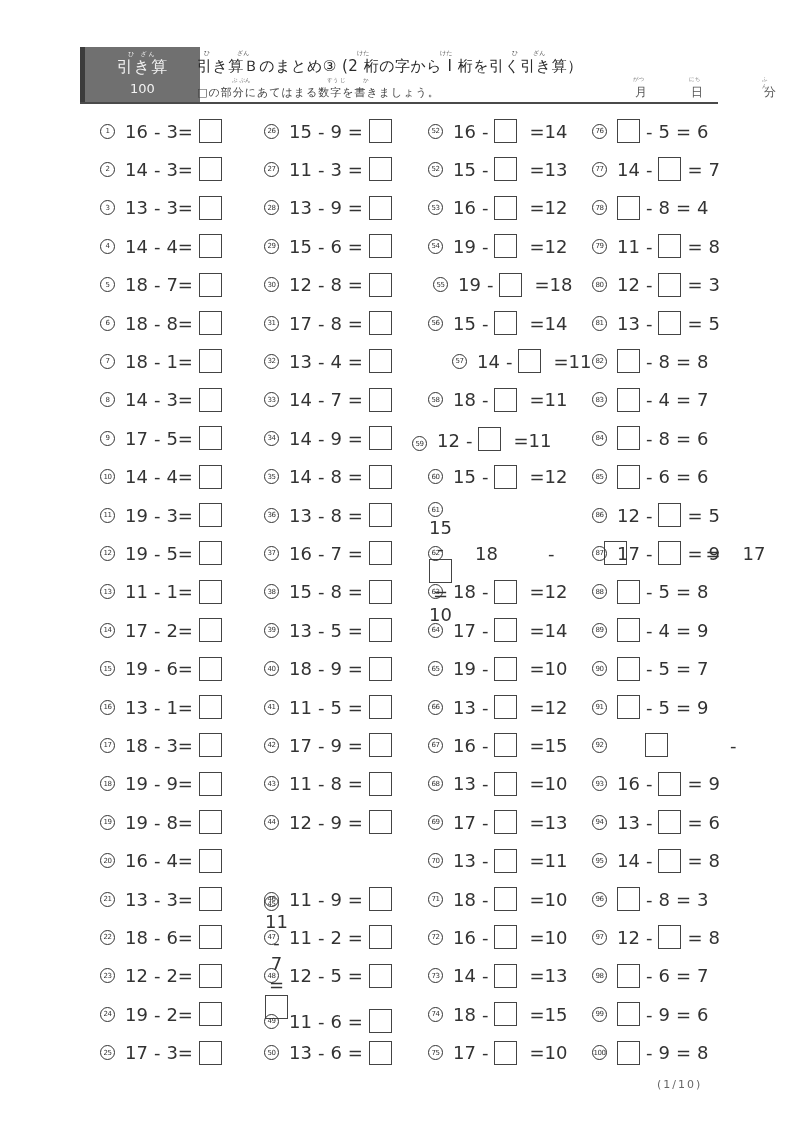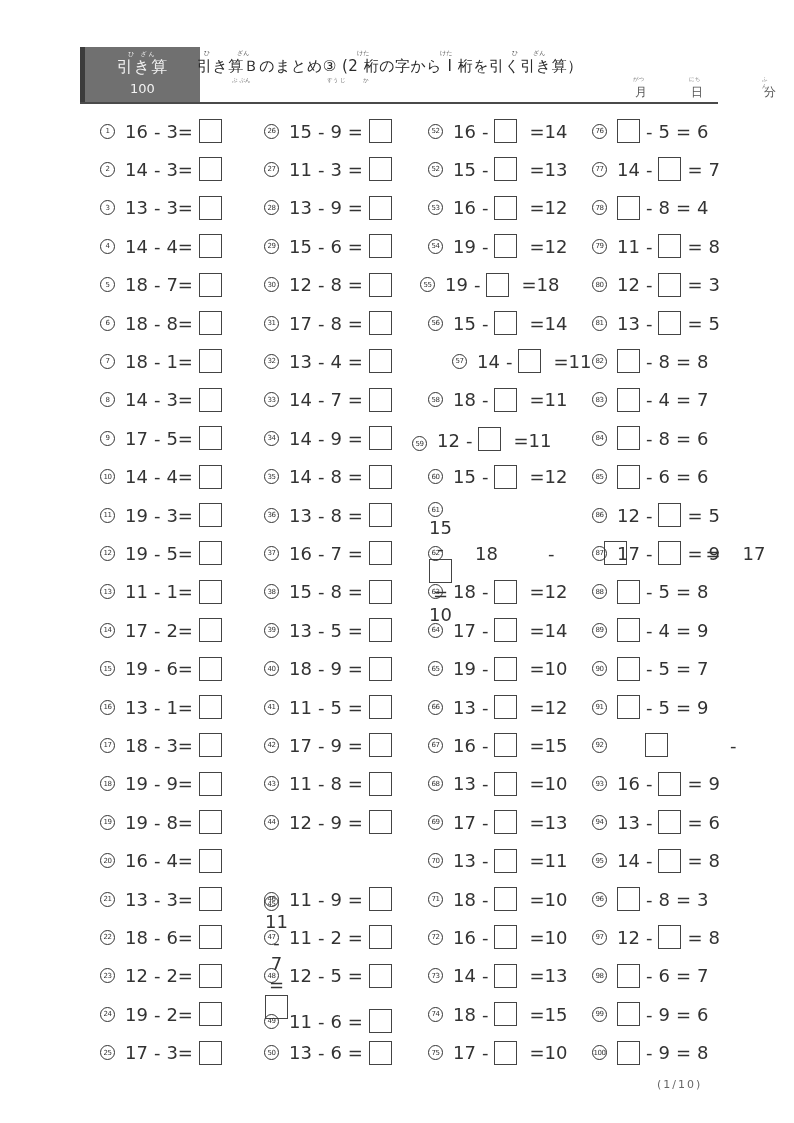--- a/index.html
+++ b/index.html
@@ -53,20 +53,21 @@
         <span class="title-ruby" style="left: 243px;">けた</span>
         <span class="title-ruby" style="left: 315px;">ひ</span>
         <span class="title-ruby" style="left: 336px;">ざん</span>
       </div>
     <div class="title">引き算Ｂのまとめ③ (2 桁の字から I 桁を引く引き算）</div>
     <div id="instr-ruby-layer">
         <span class="instr-ruby" style="left: 35px;">ぶ ぶん</span>
         <span class="instr-ruby" style="left: 130px;">すう じ</span>
         <span class="instr-ruby" style="left: 166px;">か</span>
       </div>
+    <div class="instr">□の部分にあてはまる数字を書きましょう。</div>
     <div id="date-layer">
         <span class="date-ruby" style="left: 436px;">がつ</span>
         <span class="date-label" style="left: 438px;">月</span>
         <span class="date-ruby" style="left: 492px;">にち</span>
         <span class="date-label" style="left: 494px;">日</span>
         <span class="date-ruby" style="left: 565px;">ふん</span>
         <span class="date-label" style="left: 567px;">分</span>
       </div>
   </div>
   <div class="header-rule"></div>
@@ -689,21 +690,21 @@
       <span class="tok">19</span>
       <span class="sp"></span>
       <span class="tok">-</span>
       <span class="sp"></span>
       <span class="box"></span>
       <span class="sp"></span>
       <span class="sp"></span>
       <span class="tok">=</span>
       <span class="tok">12</span>
     </div>
-    <div class="problem" style="left: 420px; top: 271.6px;">
+    <div class="problem" style="left: 433px; top: 271.6px;">
       <span class="num-circle">55</span>
       <span class="tok">19</span>
       <span class="sp"></span>
       <span class="tok">-</span>
       <span class="sp"></span>
       <span class="box"></span>
       <span class="sp"></span>
       <span class="sp"></span>
       <span class="tok">=</span>
       <span class="tok">18</span>

